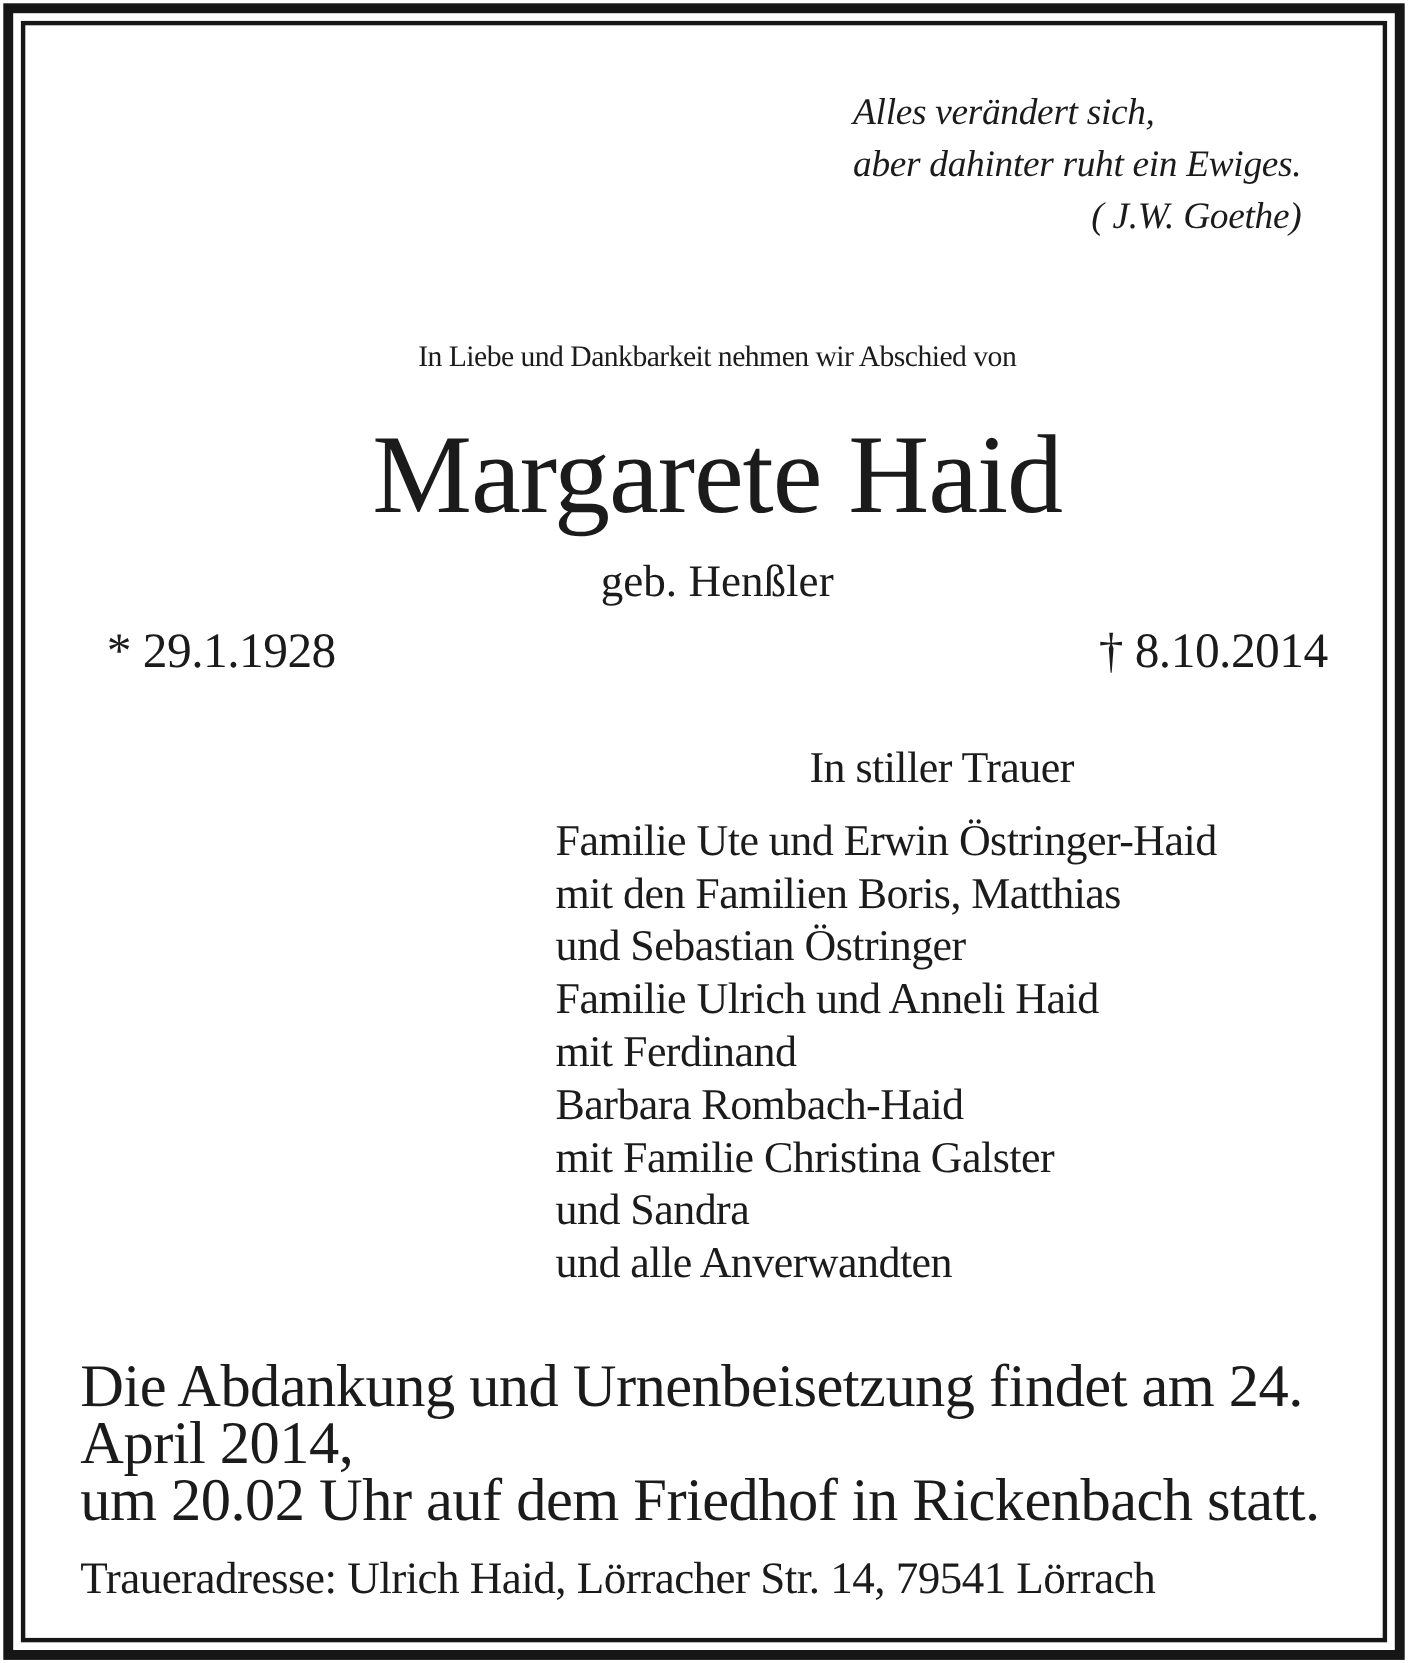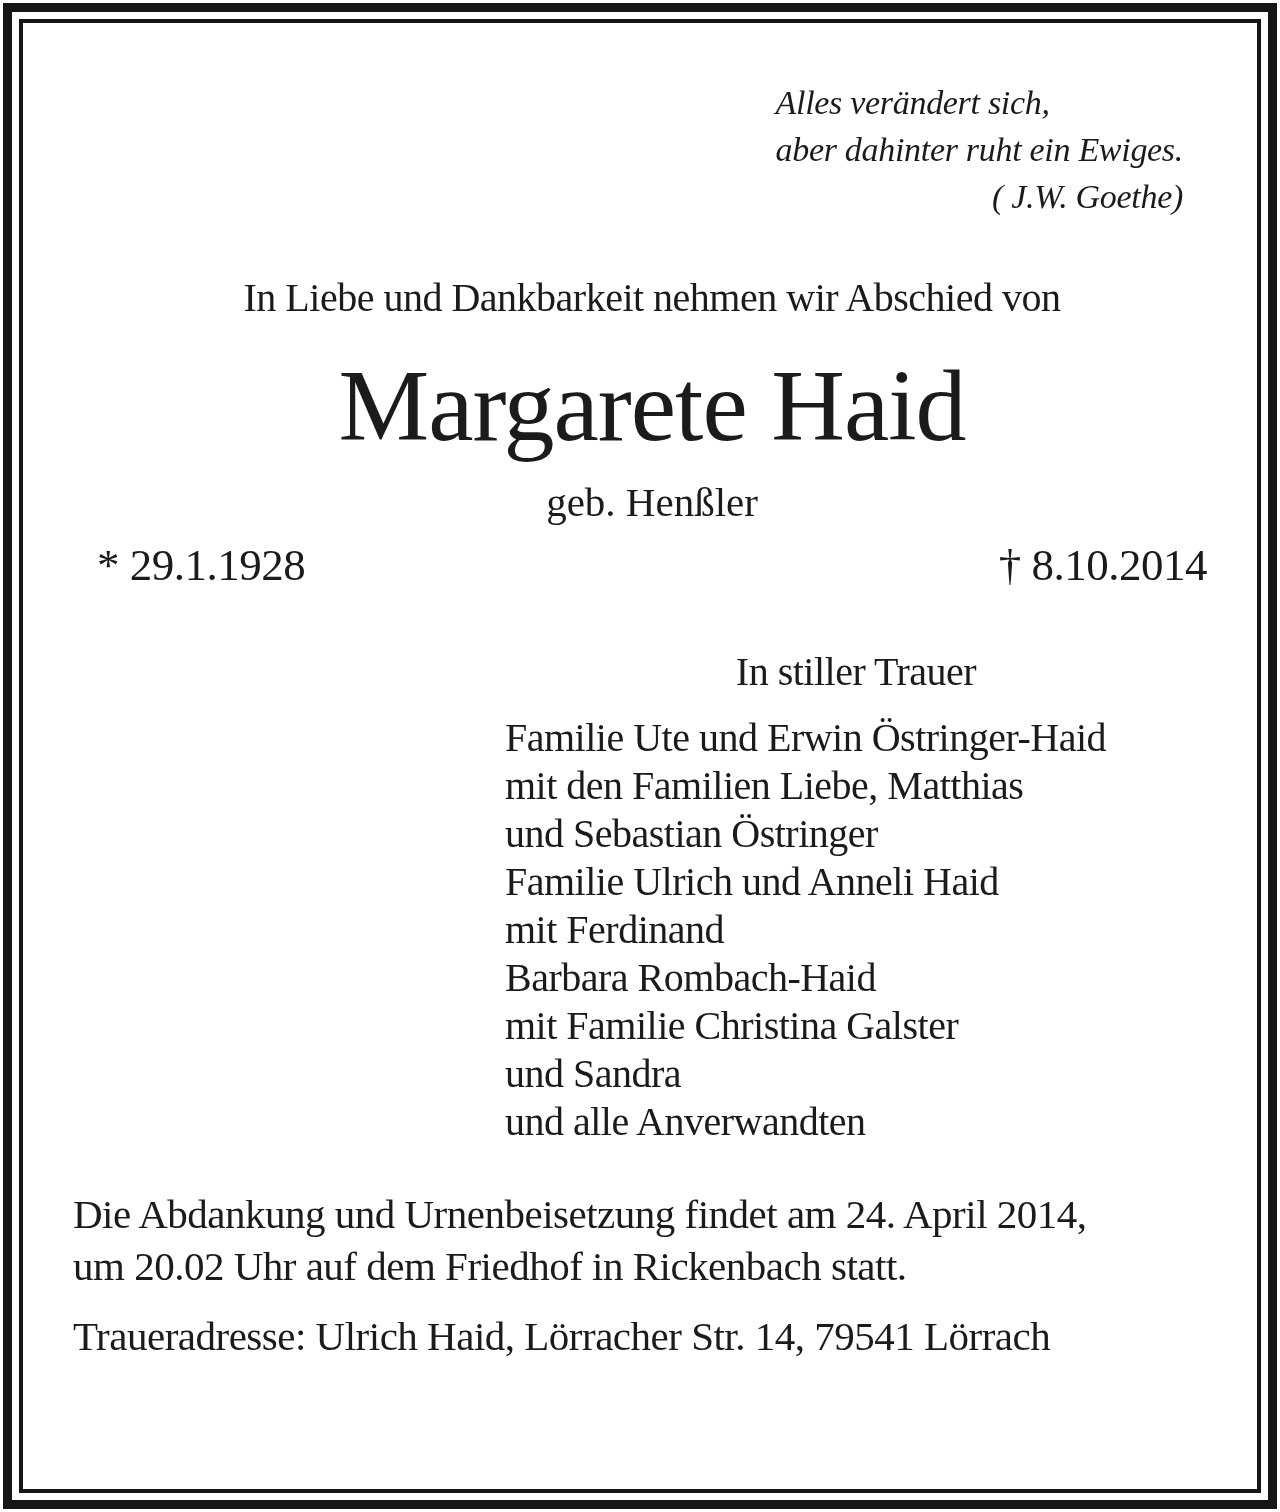--- a/index.html
+++ b/index.html
@@ -45,24 +45,24 @@
     font-size: 34px;
     line-height: 47px;
     text-align: left;
     letter-spacing: -0.3px;
   }
   .quote-attribution {
     text-align: right;
   }
   
   .intro {
-    margin-top: 52px;
+    margin-top: 78px;
     margin-left: 24px;
     text-align: center;
-    font-size: 40px;
+    font-size: 27px;
     line-height: 52px;
     letter-spacing: -0.5px;
   }
   
   .name {
     margin-top: 26px;
     margin-left: 24px;
     text-align: center;
     font-size: 102px;
     line-height: 112px;
@@ -94,22 +94,22 @@
     font-size: 40px;
     line-height: 48px;
     letter-spacing: -0.5px;
   }
   .mourning-heading {
     margin-bottom: 18px;
     text-align: center;
   }
   
   .funeral {
-    margin-top: 42px;
-    font-size: 41px;
+    margin-top: 62px;
+    font-size: 55px;
     line-height: 52px;
     letter-spacing: -0.5px;
   }
   .funeral-address {
     margin-top: 18px;
     font-size: 41px;
     line-height: 52px;
     letter-spacing: -0.5px;
   }
 </style>
@@ -138,21 +138,21 @@
     <div class="maiden">geb. Henßler</div>
 
     <div class="dates">
       <span>* 29.1.1928</span>
       <span>† 8.10.2014</span>
     </div>
 
     <div class="mourning">
       <div class="mourning-heading">In stiller Trauer</div>
       <div>Familie Ute und Erwin Östringer-Haid</div>
-      <div>mit den Familien Liebe, Matthias</div>
+      <div>mit den Familien Boris, Matthias</div>
       <div>und Sebastian Östringer</div>
       <div>Familie Ulrich und Anneli Haid</div>
       <div>mit Ferdinand</div>
       <div>Barbara Rombach-Haid</div>
       <div>mit Familie Christina Galster</div>
       <div>und Sandra</div>
       <div>und alle Anverwandten</div>
     </div>
 
     <div class="funeral">

